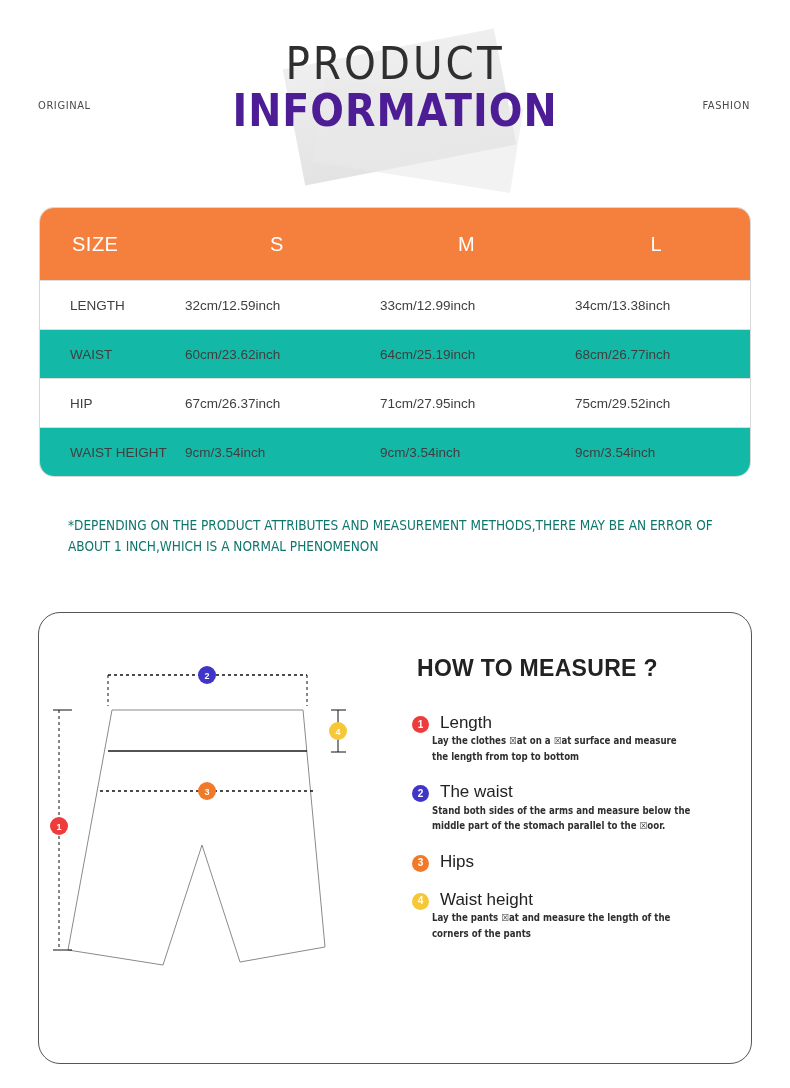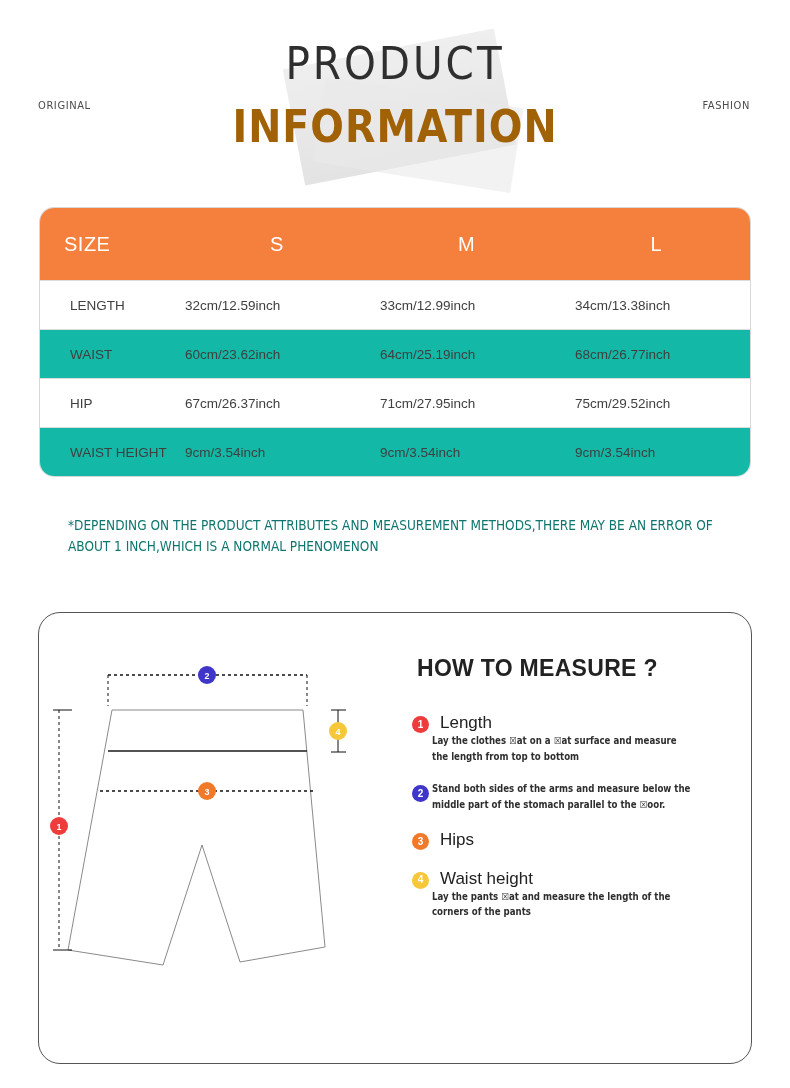--- a/index.html
+++ b/index.html
@@ -65,24 +65,24 @@
     color: #2f2f2f;
     font-weight: 400;
     line-height: 1.05;
     font-family: "DejaVu Sans Condensed", "Liberation Sans", sans-serif;
   }
   .title-line2 {
     position: relative;
     z-index: 2;
     font-size: 44px;
     letter-spacing: 1px;
-    color: #a16207;
+    color: #4c1d95;
     font-weight: bold;
     line-height: 1.1;
-    margin-top: 16px;
+    margin-top: 0;
     font-family: "DejaVu Sans Condensed", "Liberation Sans", sans-serif;
   }
 
   
   .size-table {
     position: absolute;
     left: 40px; top: 208px;
     width: 710px;
     border-radius: 14px;
     overflow: hidden;
@@ -109,21 +109,21 @@
   }
   .row.alt { background: #14b8a6; }
   .row .cell {
     font-size: 13.5px;
     color: #3f3f3f;
   }
   .cell.c0 { width: 145px; padding-left: 30px; box-sizing: border-box; }
   .cell.c1 { width: 195px; }
   .cell.c2 { width: 195px; }
   .cell.c3 { width: 175px; }
-  .thead .cell.c0 { padding-left: 24px; }
+  .thead .cell.c0 { padding-left: 32px; }
   .thead .cell.c1, .thead .cell.c2, .thead .cell.c3 { text-align: center; }
   .thead .cell.c1 { width: 190px; }
   .thead .cell.c2 { width: 195px; }
   .thead .cell.c3 { width: 190px; }
 
   .note {
     position: absolute;
     left: 68px; top: 515px;
     width: 670px;
     font-size: 13.5px;
@@ -289,20 +289,21 @@
 
 <div class="measure-list">
   <div class="m-item">
     <div class="m-badge" style="background:#EE3B3B">1</div>
     <div class="m-title">Length</div>
     <div class="m-desc">Lay the clothes ☒at on a ☒at surface and measure the length from top to bottom</div>
   </div>
 
   <div class="m-item">
     <div class="m-badge" style="background:#3F35C9">2</div>
+    <div class="m-title">The waist</div>
     <div class="m-desc">Stand both sides of the arms and measure below the middle part of the stomach parallel to the ☒oor.</div>
   </div>
 
   <div class="m-item">
     <div class="m-badge" style="background:#F07A2A">3</div>
     <div class="m-title">Hips</div>
   </div>
 
   <div class="m-item">
     <div class="m-badge" style="background:#F6C738">4</div>

